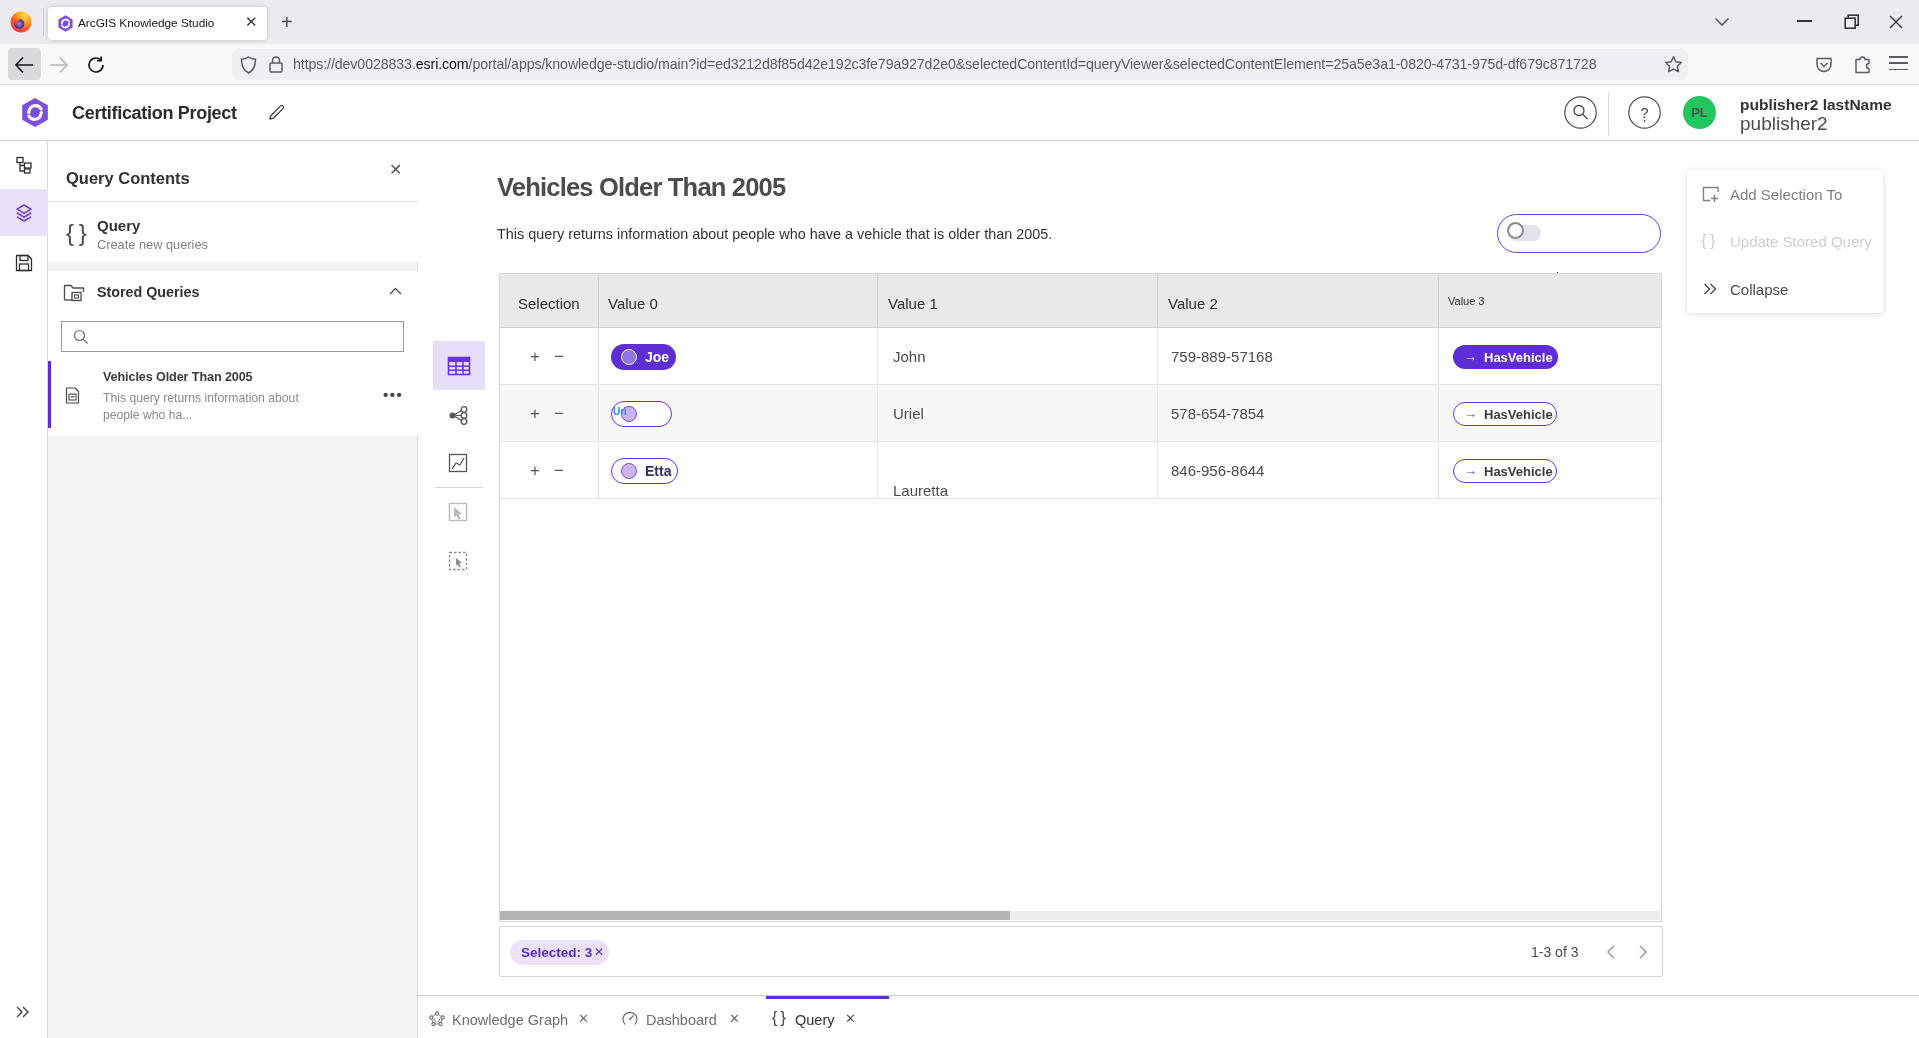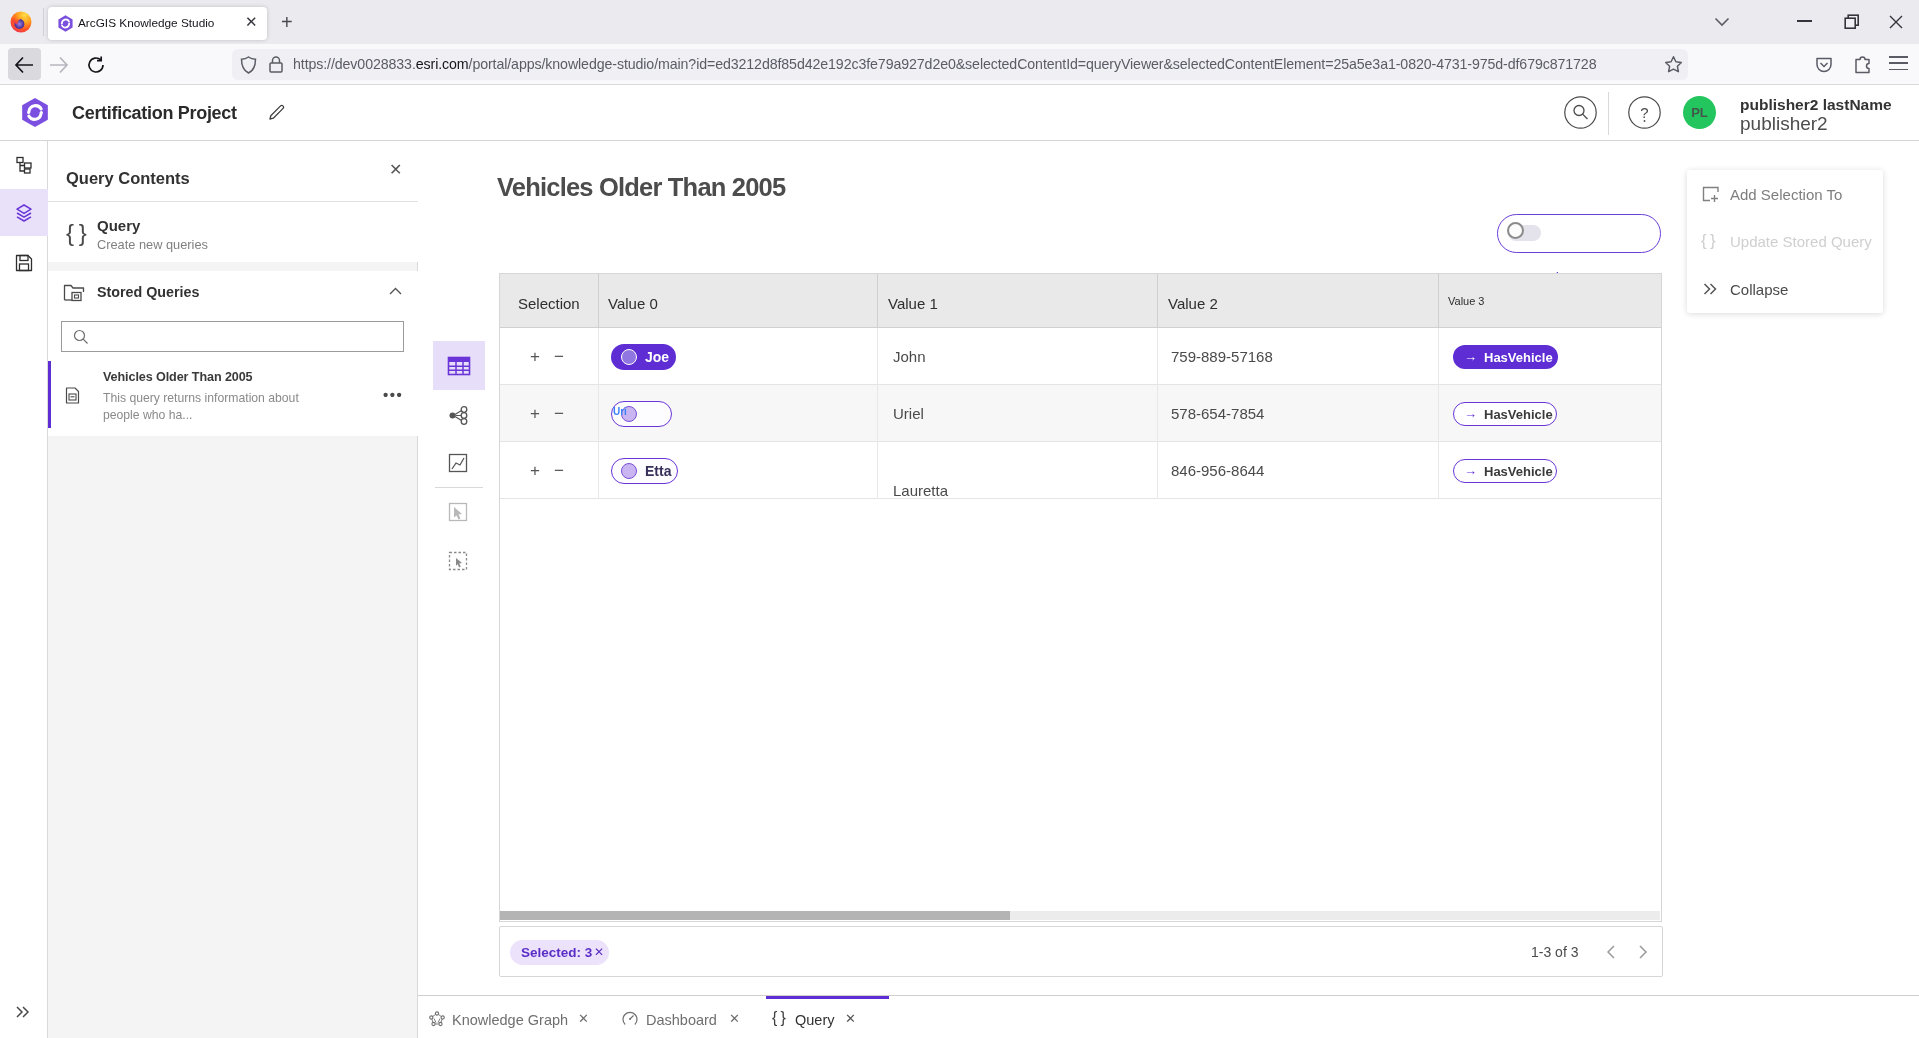--- a/index.html
+++ b/index.html
@@ -172,20 +172,21 @@
         <path d="M2.5 1 H11 L14.5 4.5 V16 H2.5 Z" stroke="#4a4a4a" stroke-width="1.2" fill="none" stroke-linejoin="round"></path>
         <rect x="5" y="7" width="7" height="6" stroke="#4a4a4a" stroke-width="1.1" fill="none"></rect>
         <path d="M6.5 9.8 h4" stroke="#4a4a4a" stroke-width="1.1"></path>
       </svg></div>
 <div class="abs" style="left:103px;top:370px;font-size:12.6px;font-weight:600;letter-spacing:-0.1px;color:#3a3a3a;">Vehicles Older Than 2005</div>
 <div class="abs" style="left:103px;top:390px;font-size:12.2px;color:#8a8a8a;line-height:16.5px;">This query returns information about<br>people who ha...</div>
 <div class="abs" style="left:383px;top:386px;font-size:15px;font-weight:700;color:#4a4a4a;letter-spacing:1.5px;">•••</div>
 
 <div class="abs" style="left:419px;top:141px;width:1500px;height:897px;background:#fff;"></div>
 <div class="abs" style="left:497px;top:173px;font-size:25.5px;font-weight:700;letter-spacing:-0.8px;color:#4c4c4c;">Vehicles Older Than 2005</div>
+<div class="abs" style="left:497px;top:226px;font-size:14.4px;color:#323232;">This query returns information about people who have a vehicle that is older than 2005.</div>
 
 <div class="abs" style="left:1497px;top:214px;width:164px;height:39px;border:1.5px solid #6a40d8;border-radius:20px;background:#fff;"></div>
 <div class="abs" style="left:1508px;top:225px;width:33px;height:16px;background:#e4e2ea;border-radius:8px;"></div>
 <div class="abs" style="left:1507px;top:222px;width:17px;height:17px;background:#fbfbfb;border:2px solid #8a8a8a;border-radius:50%;"></div>
 <div class="abs" style="left:1546px;top:226px;font-size:14.5px;color:#6a3bd6;margin-top:44px;">Show Query Box</div>
 
 <div class="abs" style="left:433px;top:341px;width:52px;height:49px;background:#e7defa;"></div>
 <div class="abs" id="icon-table" style="left:447px;top:354px;width:24px;height:24px;"><svg width="24" height="24" viewBox="0 0 24 24">
         <rect x="1.5" y="3.5" width="21" height="17" fill="none" stroke="#6a35d8" stroke-width="1.6"></rect>
         <rect x="1.5" y="3.5" width="21" height="4.5" fill="#6a35d8"></rect>

